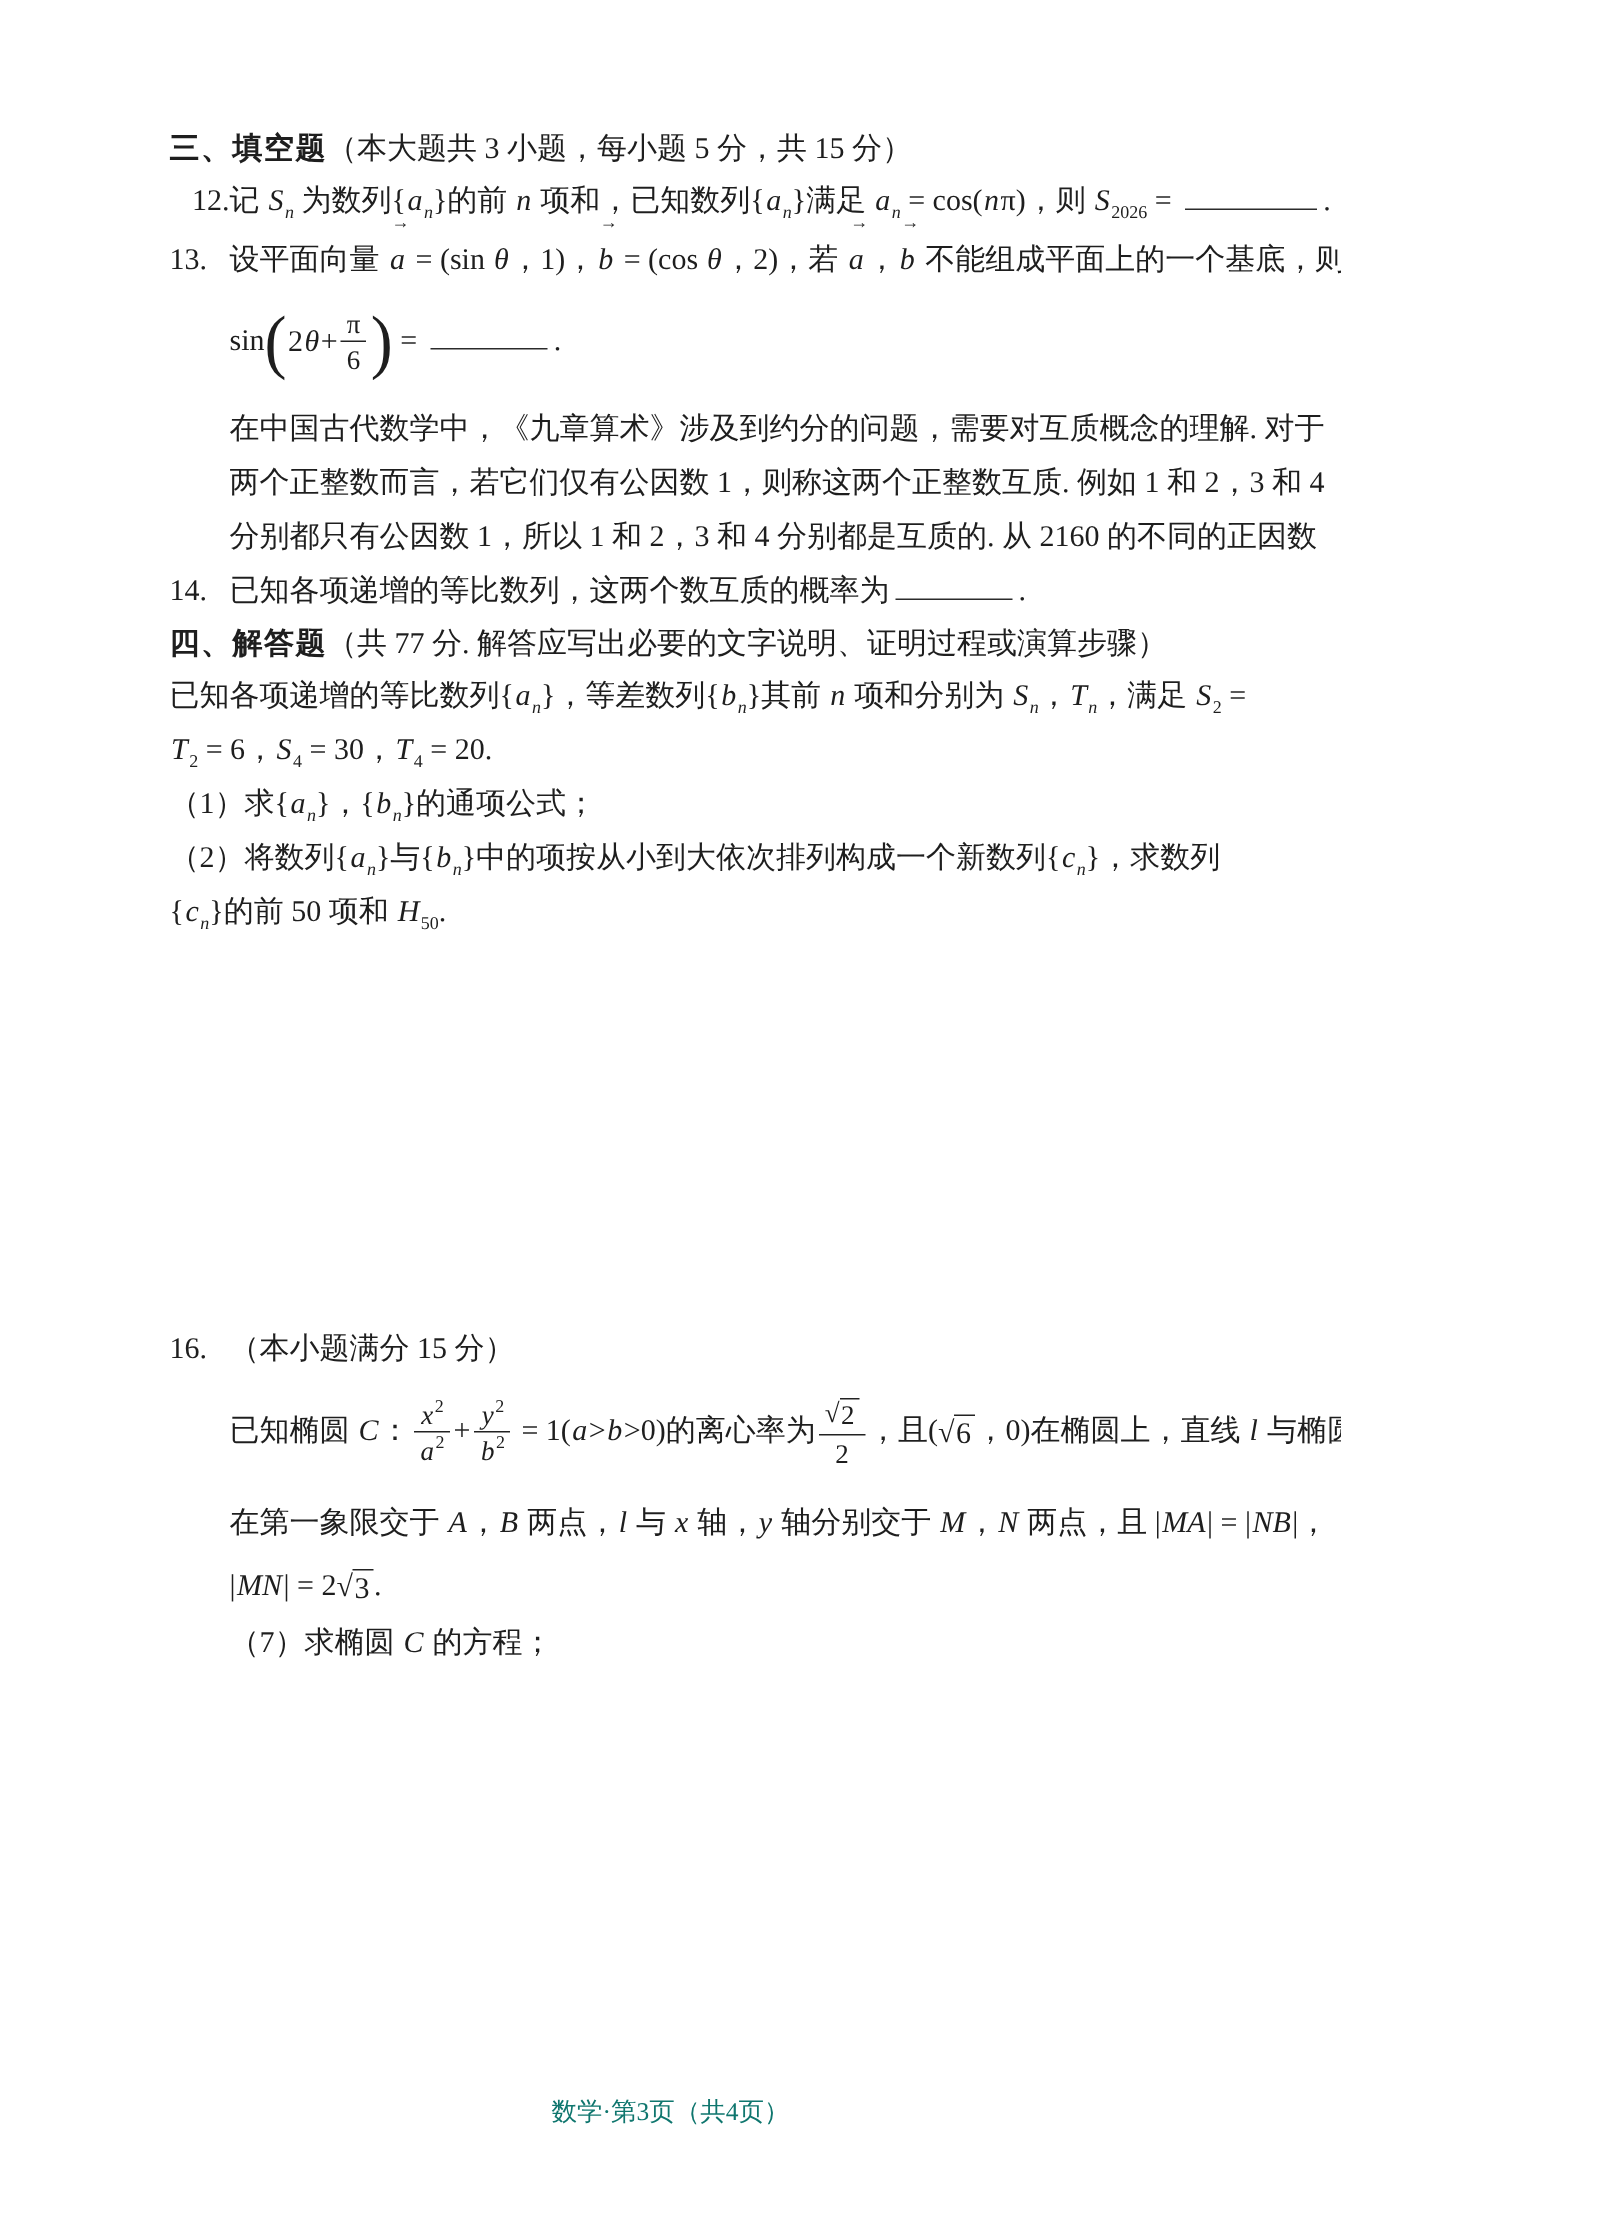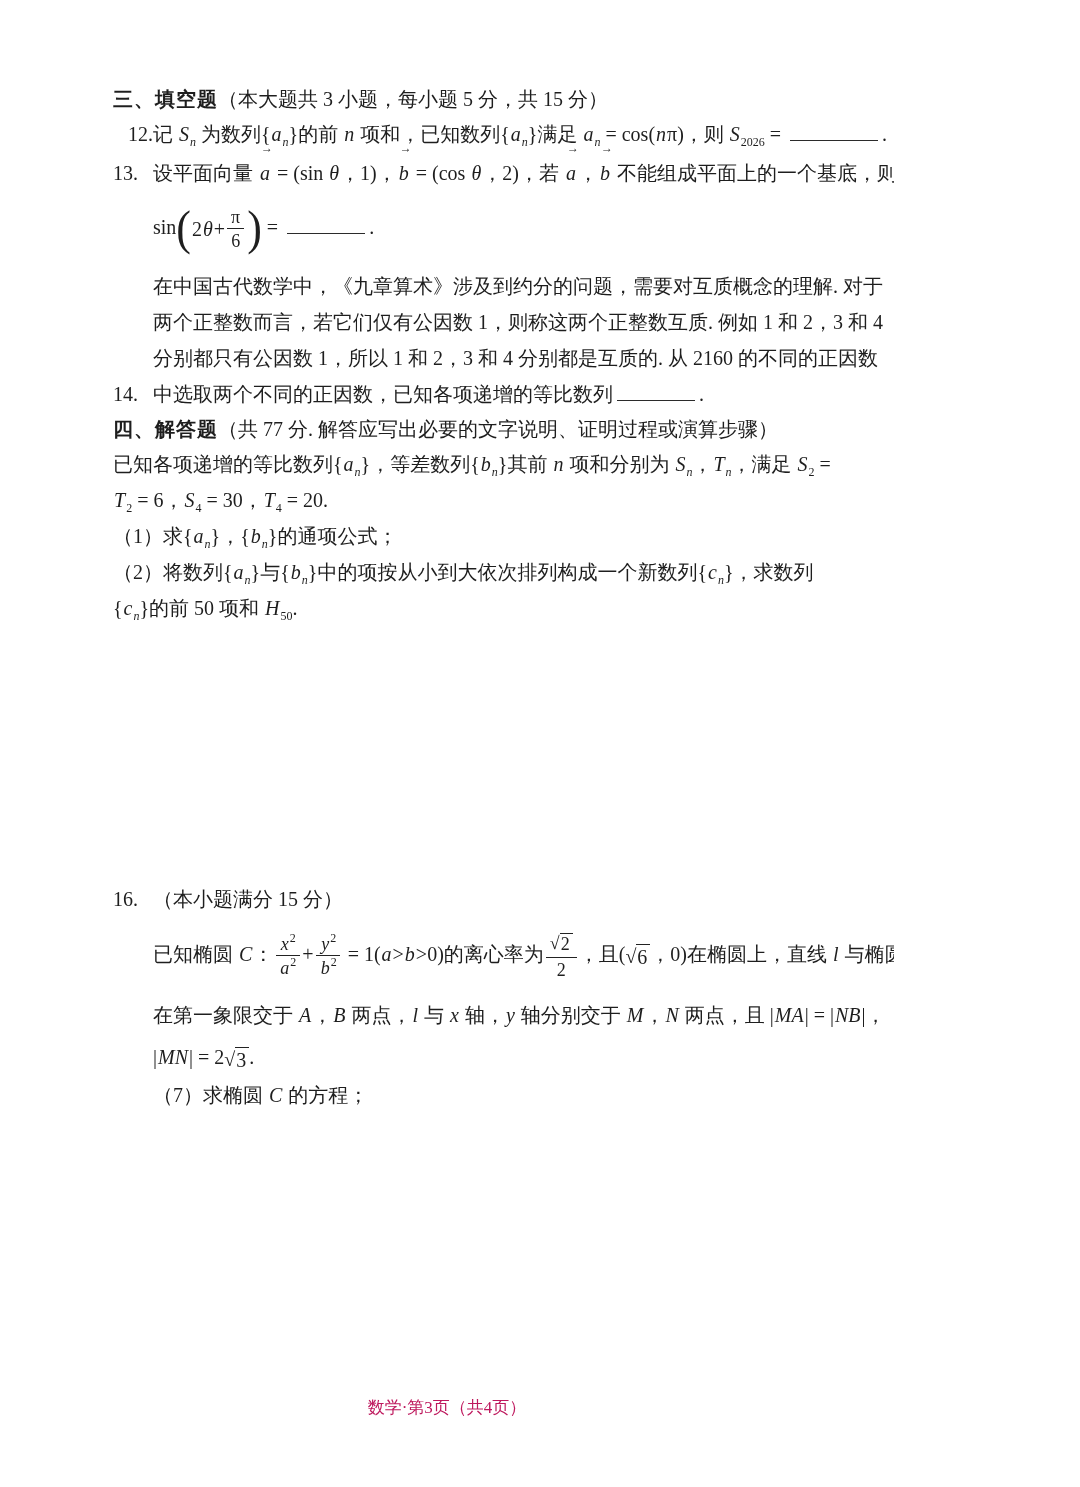--- a/index.html
+++ b/index.html
@@ -34,21 +34,21 @@
   .radc{border-top:1.4px solid #222;padding:0 3px 0 1px;line-height:1.2;}
   .bp{display:inline-flex;align-items:center;vertical-align:middle;}
   .bigp{font-size:44px;font-weight:300;line-height:1;display:inline-block;transform:scaleY(1.08);vertical-align:middle;}
   .bpin{display:inline-flex;align-items:center;padding:0 1px;}
   .vec{position:relative;display:inline-block;margin:0 2px;}
   .varrow{position:absolute;top:-13px;left:1px;font-size:12px;line-height:1;}
   .blank{display:inline-block;height:2px;border-bottom:1.6px solid #2b2b2b;vertical-align:baseline;margin:0 4px;}
   .mathline{line-height:60px;}
   .mathline-tall{line-height:74px;}
   .lh40{line-height:40px;}
-  .footer{position:absolute;left:0;right:0;top:1390px;text-align:center;font-size:17px;color:#be185d;}
+  .footer{position:absolute;left:0;right:0;top:1390px;text-align:center;font-size:17px;color:#0f766e;}
   .marks{position:absolute;top:1398px;left:896px;display:flex;gap:24px;}
   .mark{width:20px;height:11px;background:#111;}
   .mark.outline{background:#fff;border:1.7px solid #222;box-sizing:border-box;}
   .mt6{margin-top:6px;}
   .mt4{margin-top:4px;}
 </style>
 </head>
 <body>
 
 <div class="sheet">
@@ -83,21 +83,21 @@
           </span><span class="t"> = </span><span class="blank" style="width: 78px;"></span><span class="t">.</span></div>
     </div>
   </div>
 
   <div class="q" style="top:268px;align-items:flex-end;">
     <div class="qnum">14.</div>
     <div class="qbody">
       <div class="line">在中国古代数学中，《九章算术》涉及到约分的问题，需要对互质概念的理解. 对于</div>
       <div class="line">两个正整数而言，若它们仅有公因数 1，则称这两个正整数互质. 例如 1 和 2，3 和 4</div>
       <div class="line">分别都只有公因数 1，所以 1 和 2，3 和 4 分别都是互质的. 从 2160 的不同的正因数</div>
-      <div class="line"><span class="t">中选取两个不同的正因数，已知各项递增的等比数列</span><span class="blank" style="width: 78px;"></span><span class="t">.</span></div>
+      <div class="line"><span class="t">已知各项递增的等比数列，这两个数互质的概率为</span><span class="blank" style="width: 78px;"></span><span class="t">.</span></div>
     </div>
   </div>
 
   <div class="sec" style="top:411px;">
     <span class="title">四、解答题</span><span>（共 77 分. 解答应写出必要的文字说明、证明过程或演算步骤）</span>
   </div>
 
   <div class="q" style="top:446px;">
     <div class="qbody">
       <div class="line"><span class="t">已知各项递增的等比数列{</span><span class="mv"><i>a</i><sub class="msub it">n</sub></span><span class="t">}，等差数列{</span><span class="mv"><i>b</i><sub class="msub it">n</sub></span><span class="t">}其前 </span><span class="mv"><i>n</i></span><span class="t"> 项和分别为 </span><span class="mv"><i>S</i><sub class="msub it">n</sub></span><span class="t">，</span><span class="mv"><i>T</i><sub class="msub it">n</sub></span><span class="t">，满足 </span><span class="mv"><i>S</i><sub class="msub">2</sub></span><span class="t"> =</span></div>

